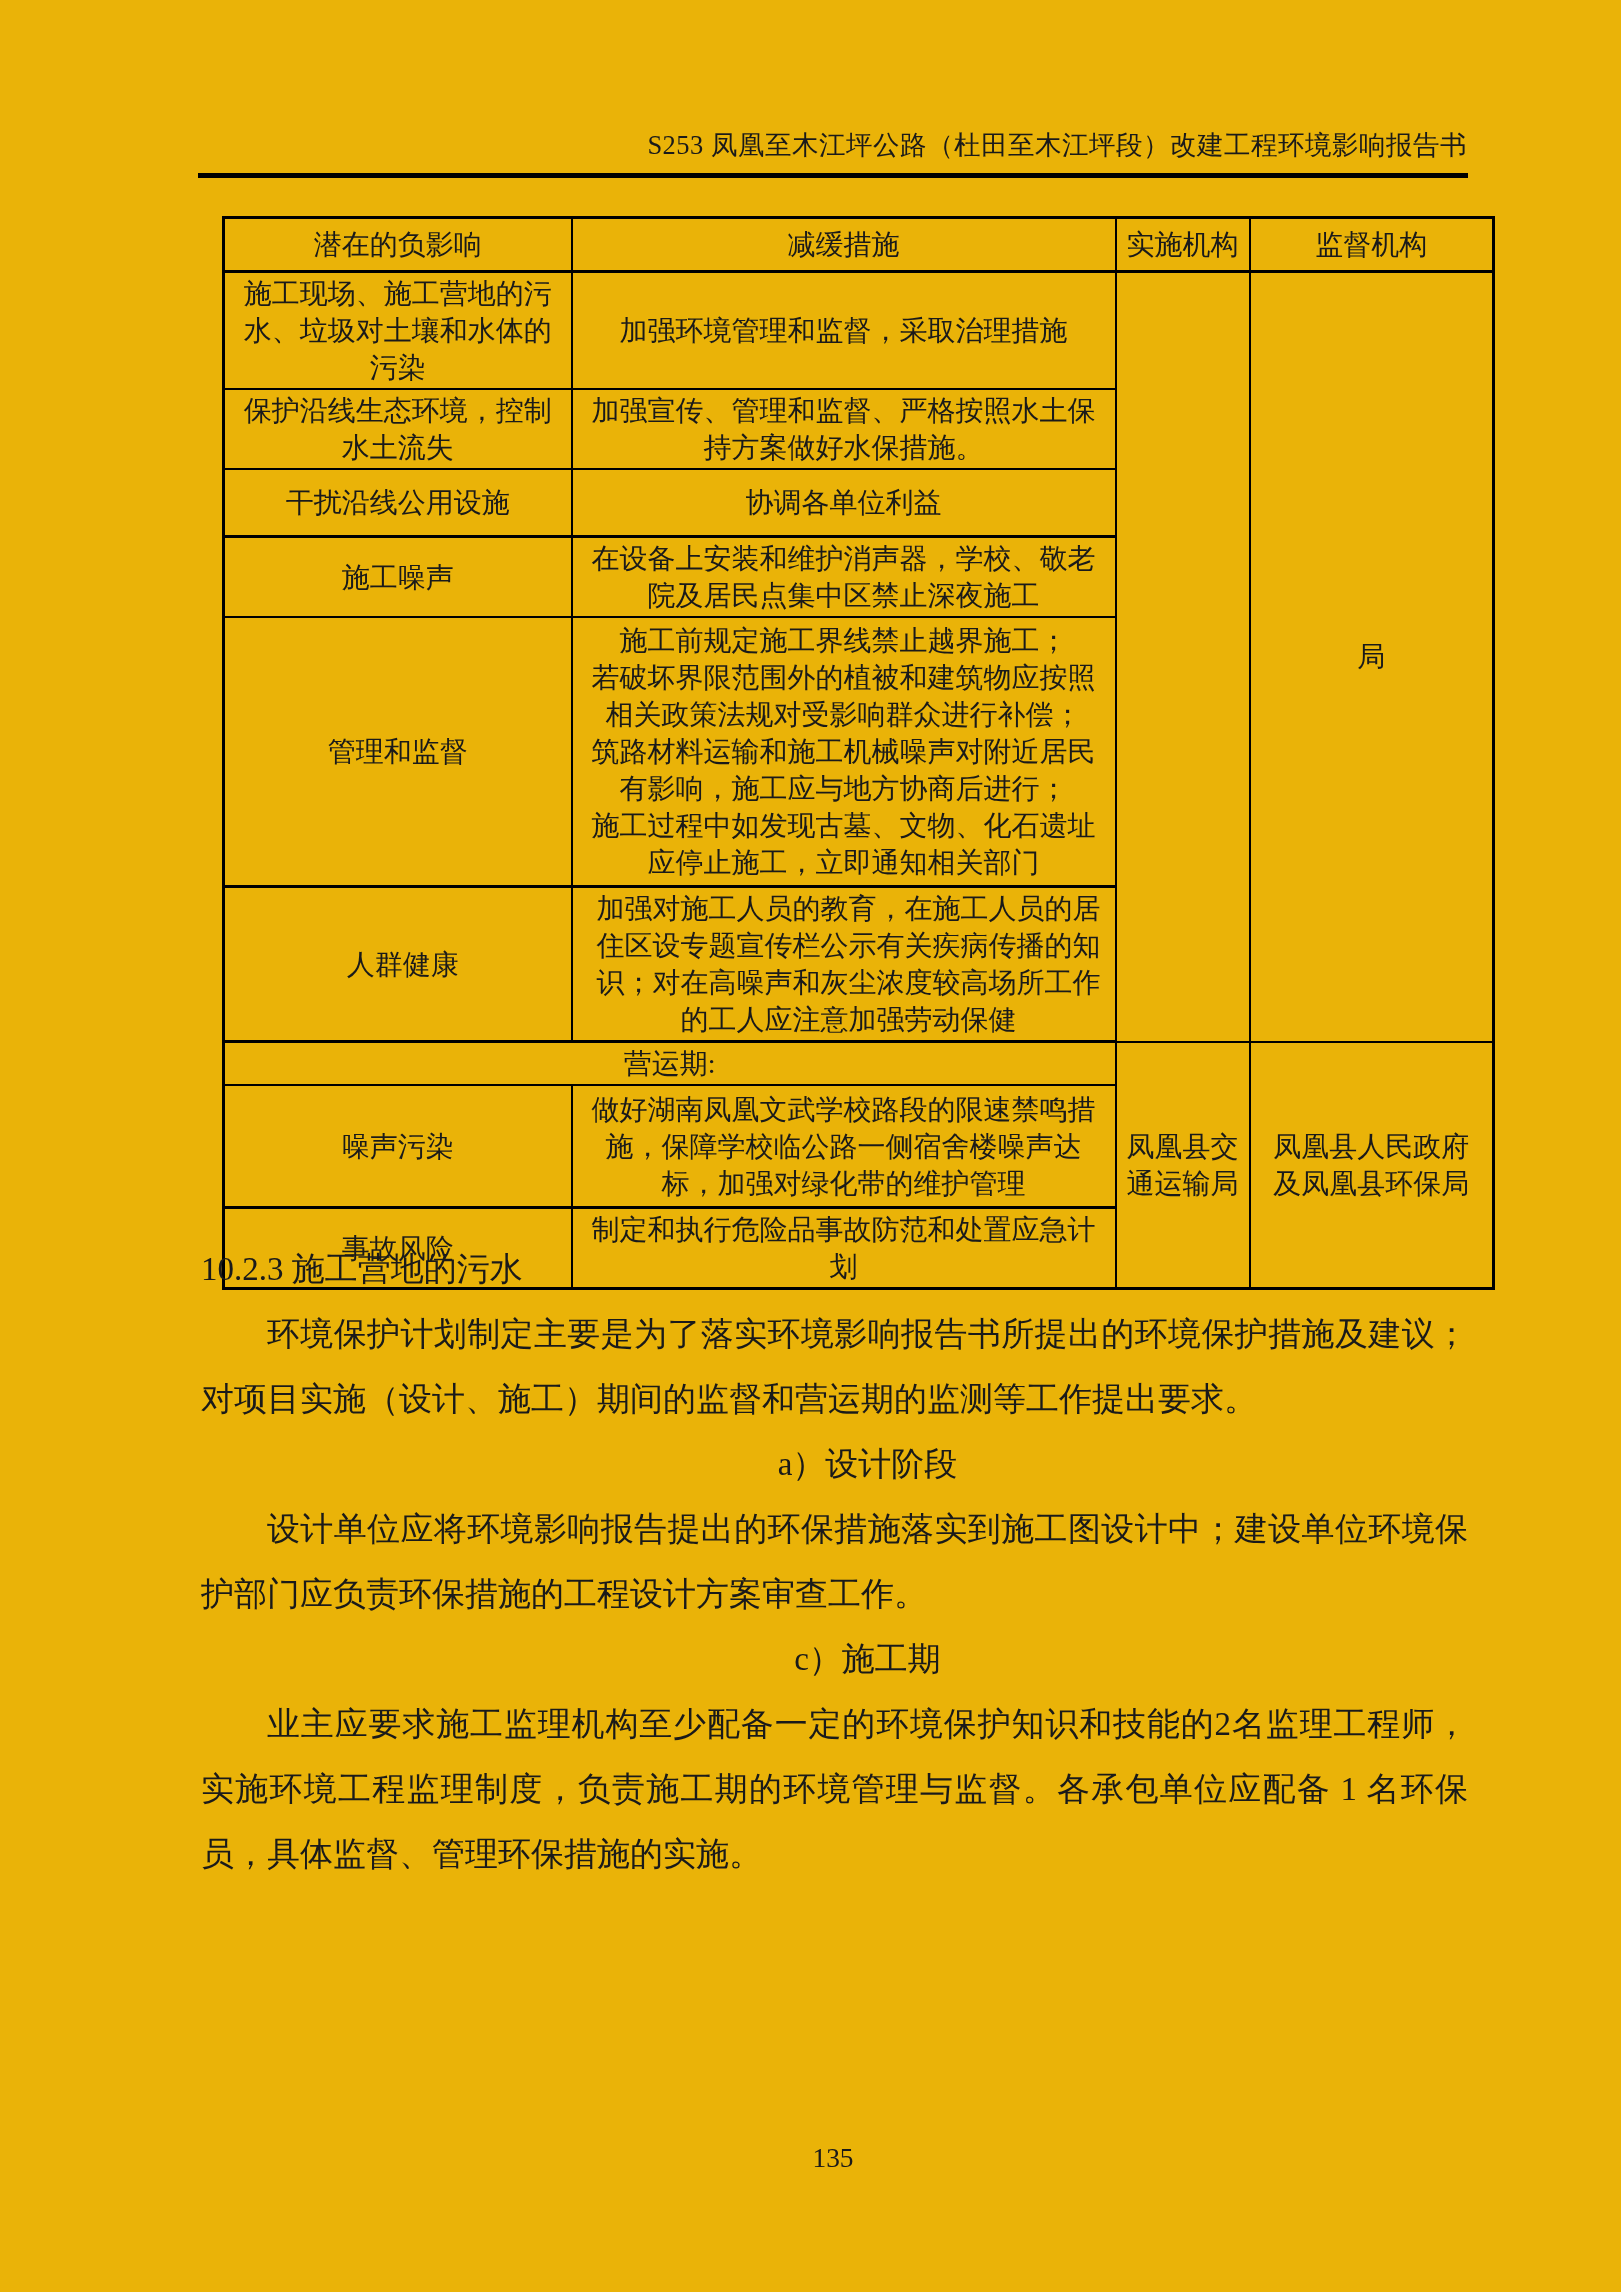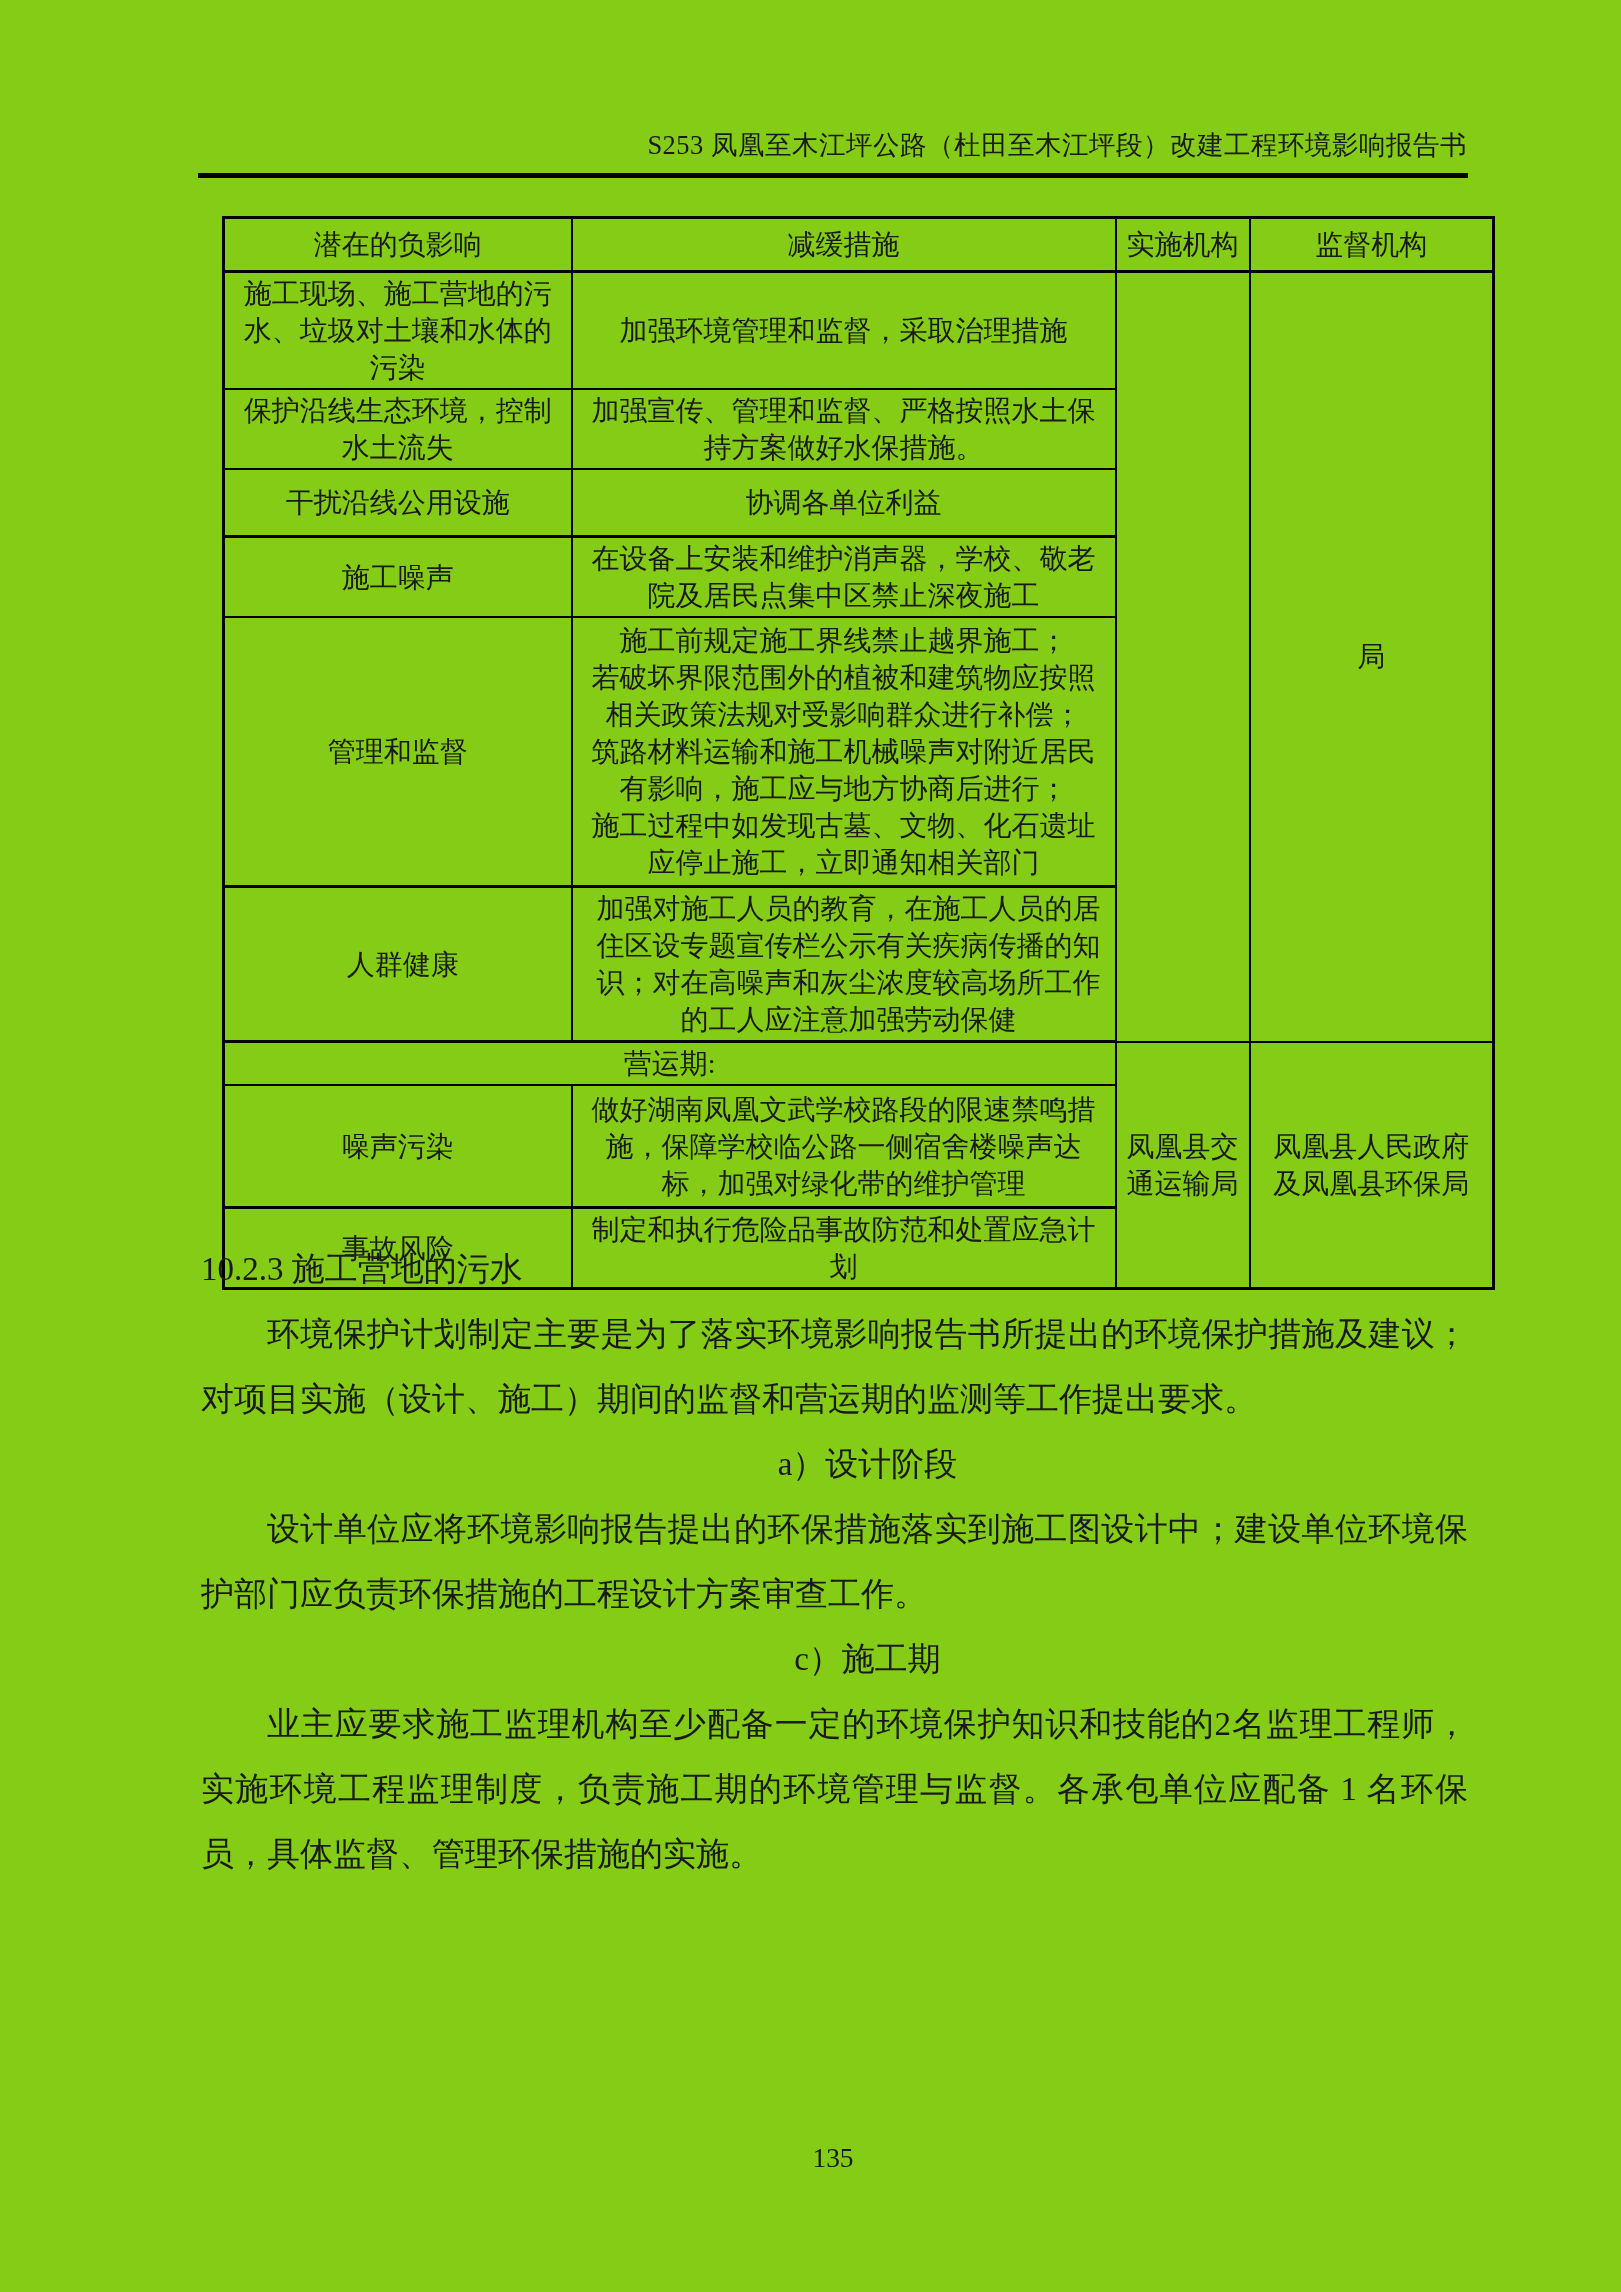--- a/index.html
+++ b/index.html
@@ -1,21 +1,21 @@
 <!DOCTYPE html>
 <html><head>
 <meta charset="utf-8">
 <style>
   html,body { margin:0; padding:0; background:#888; }
   .page {
     position: relative;
     width: 1621px;
     height: 2293px;
     margin: 0 auto;
-    background: #84cc16;
+    background: #eab308;
     font-family: "Liberation Serif", "DejaVu Serif", serif;
     color: #1a1a1a;
     overflow: hidden;
   }
   
   .running-header {
     position: absolute;
     left: 198px; right: 154px; top: 127px;
     text-align: right;
     font-size: 26.5px;

